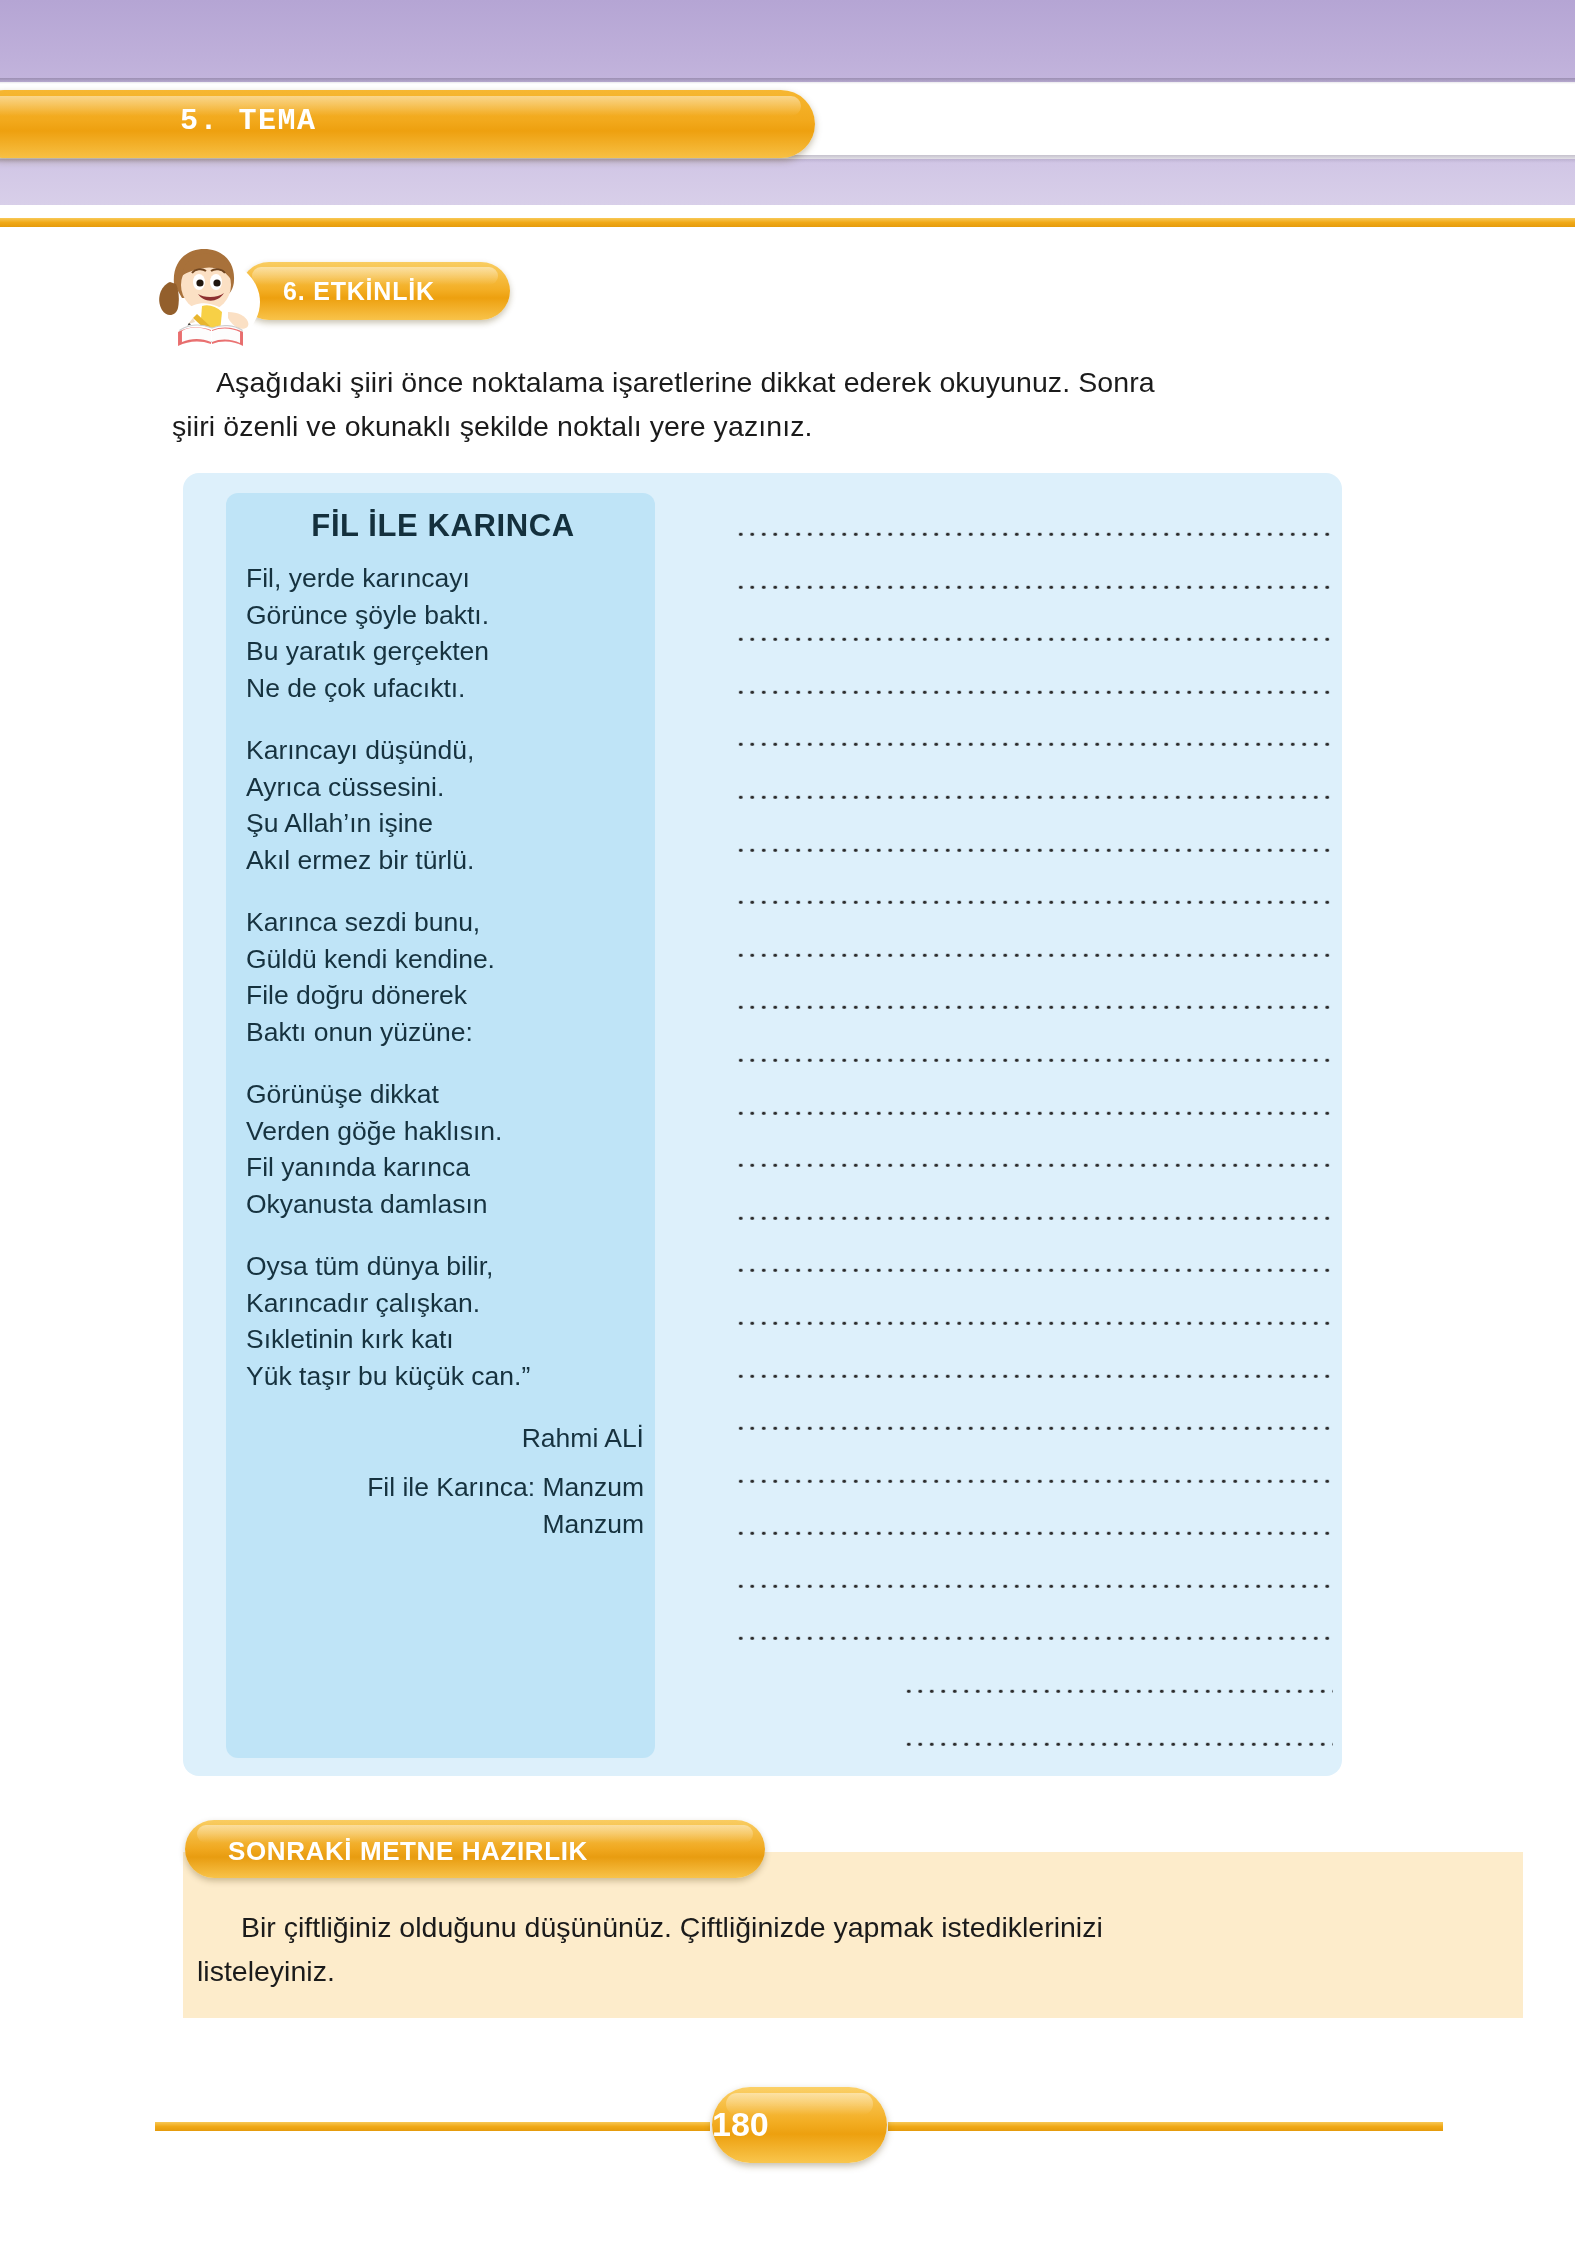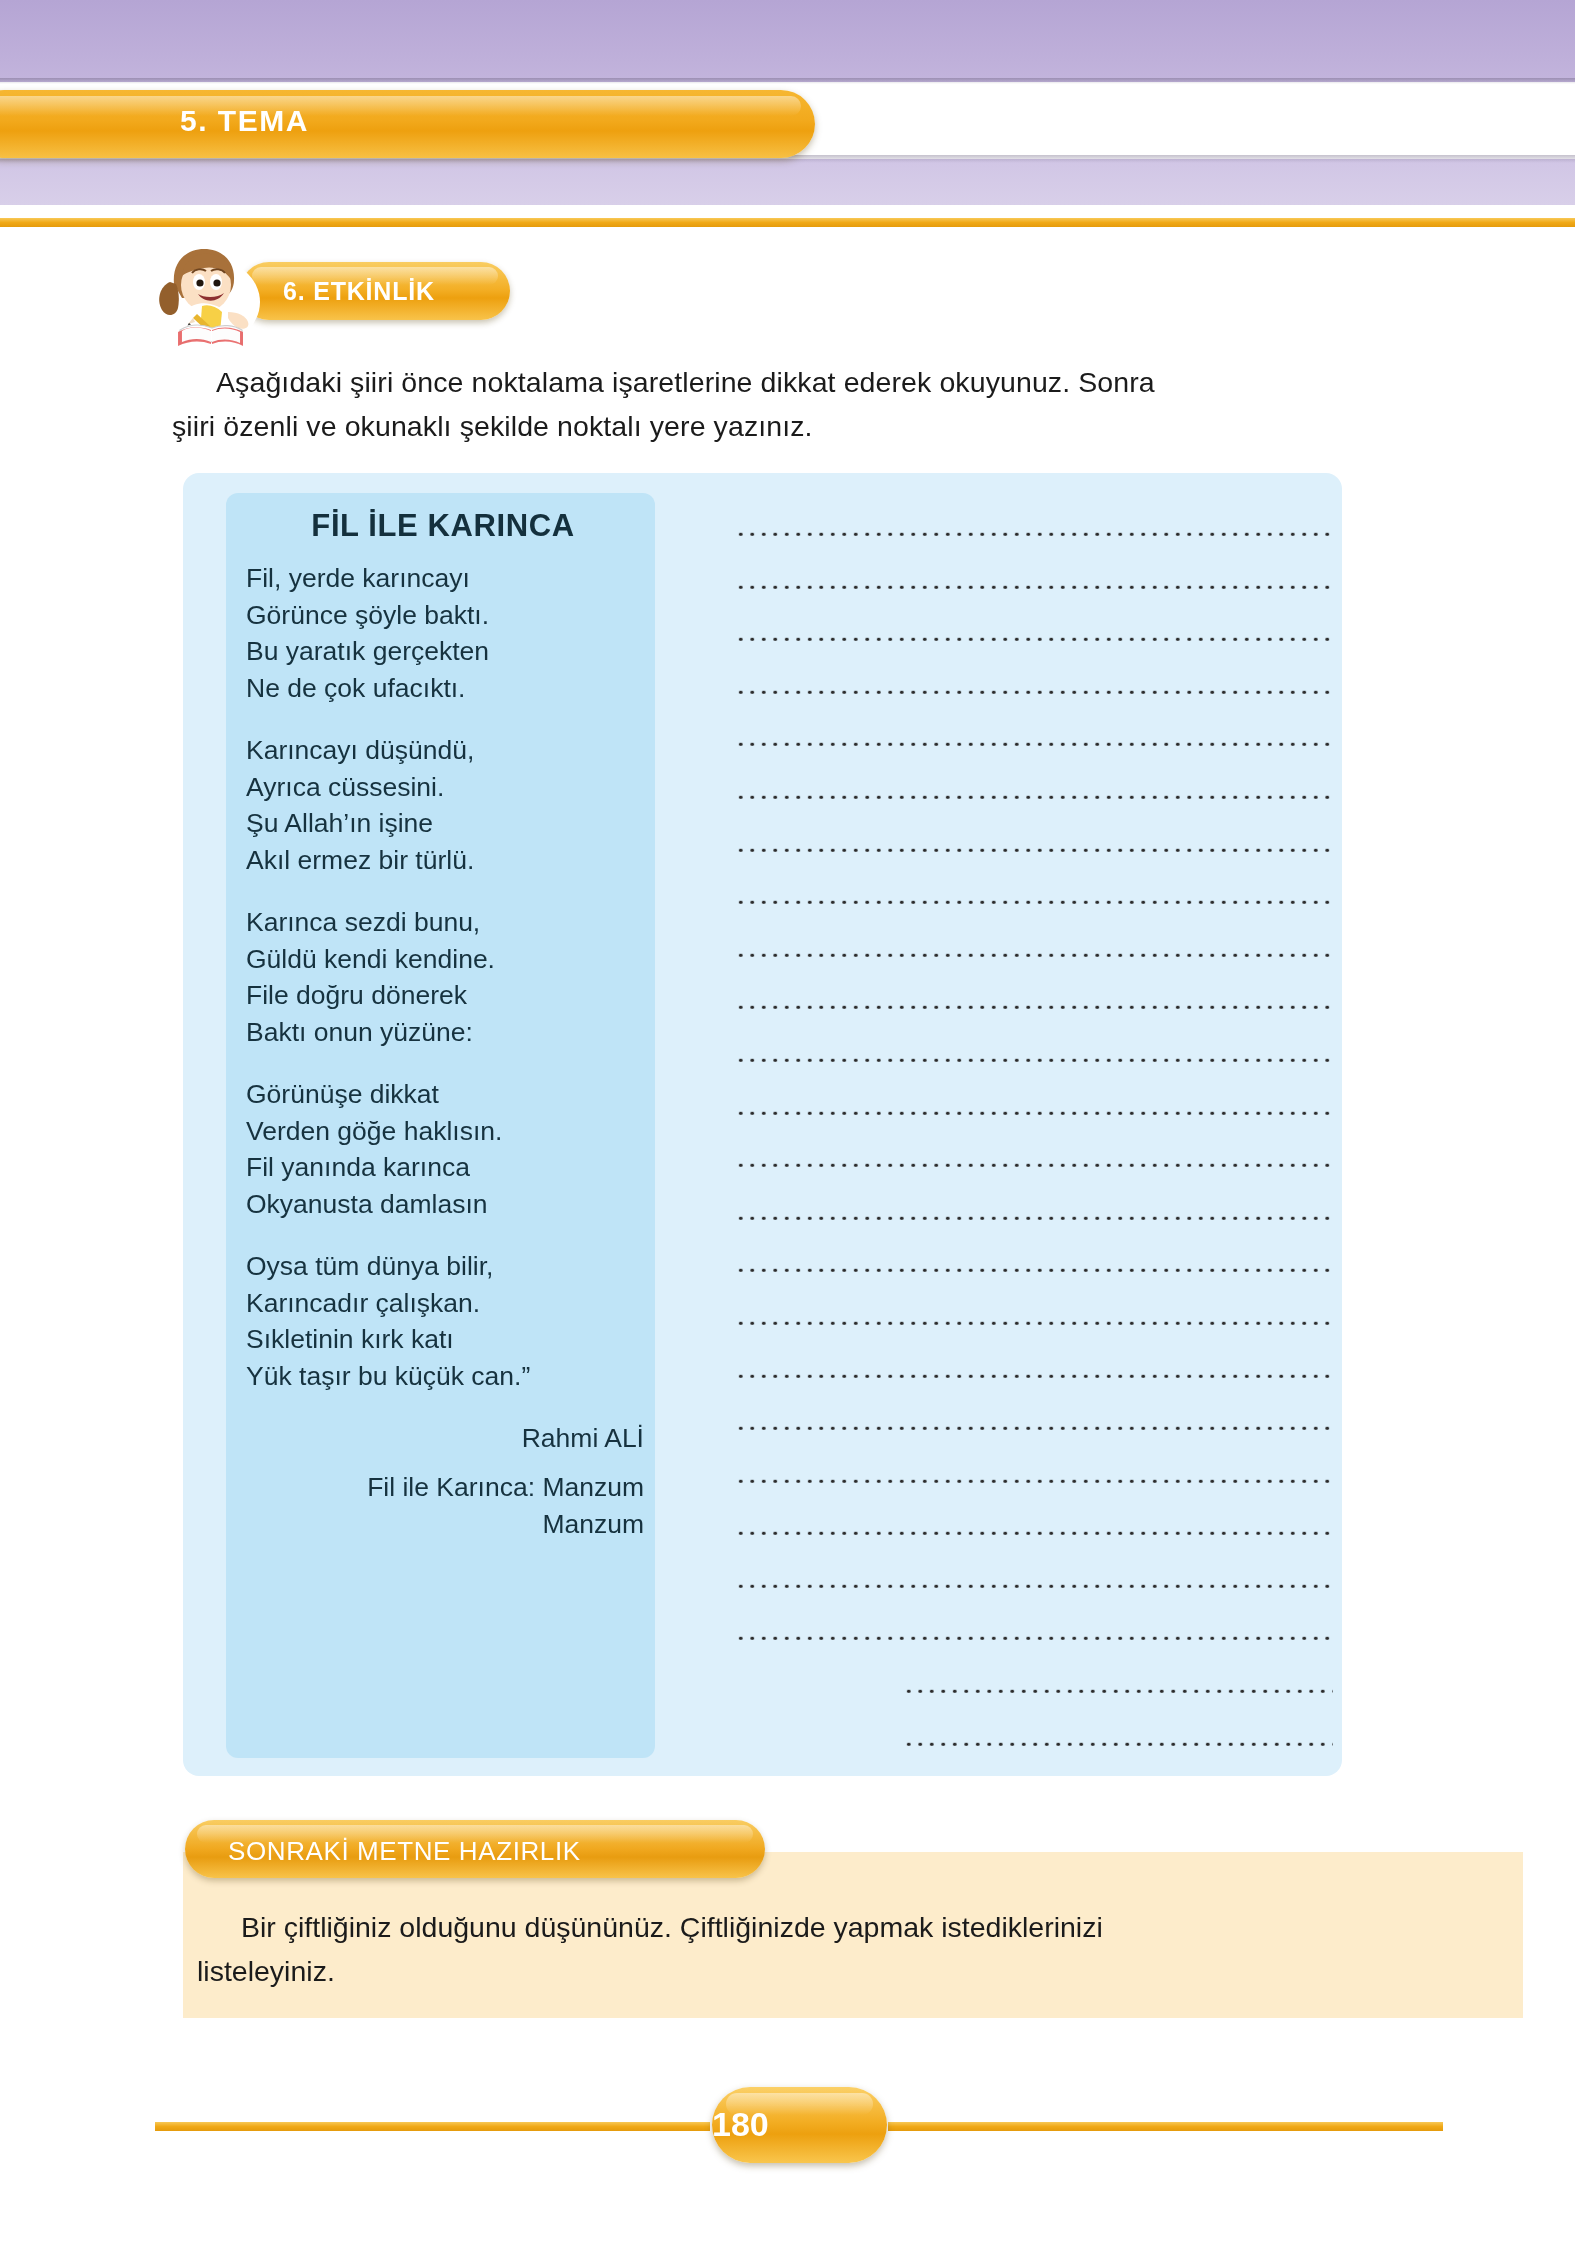--- a/index.html
+++ b/index.html
@@ -70,21 +70,21 @@
   }
   .tema-label {
     position: absolute;
     left: 180px;
     top: 104px;
     font-size: 30px;
     font-weight: bold;
     letter-spacing: 1.5px;
     color: #ffffff;
     z-index: 4;
-    font-family: Liberation Sans, sans-serif;
+    font-family: Liberation Mono, monospace;
   }
   .header-gold-rule {
     position: absolute;
     left: 0; top: 218px;
     width: 1575px;
     height: 9px;
     background: linear-gradient(180deg,#f8c855 0%,#f0a918 50%,#e59b0c 100%);
   }
 
   
@@ -244,21 +244,21 @@
     position:absolute;
     left:12px; top:5px; right:12px; height:18px;
     border-radius:12px;
     background: linear-gradient(180deg, rgba(255,255,255,0.42), rgba(255,255,255,0));
   }
   .prep-label {
     position: absolute;
     left: 228px;
     top: 1836px;
     font-size: 26px;
-    font-weight: normal;
+    font-weight: bold;
     letter-spacing: 0.6px;
     color: #ffffff;
     z-index: 5;
   }
   .prep-box {
     position: absolute;
     left: 183px;
     top: 1852px;
     width: 1340px;
     height: 166px;

